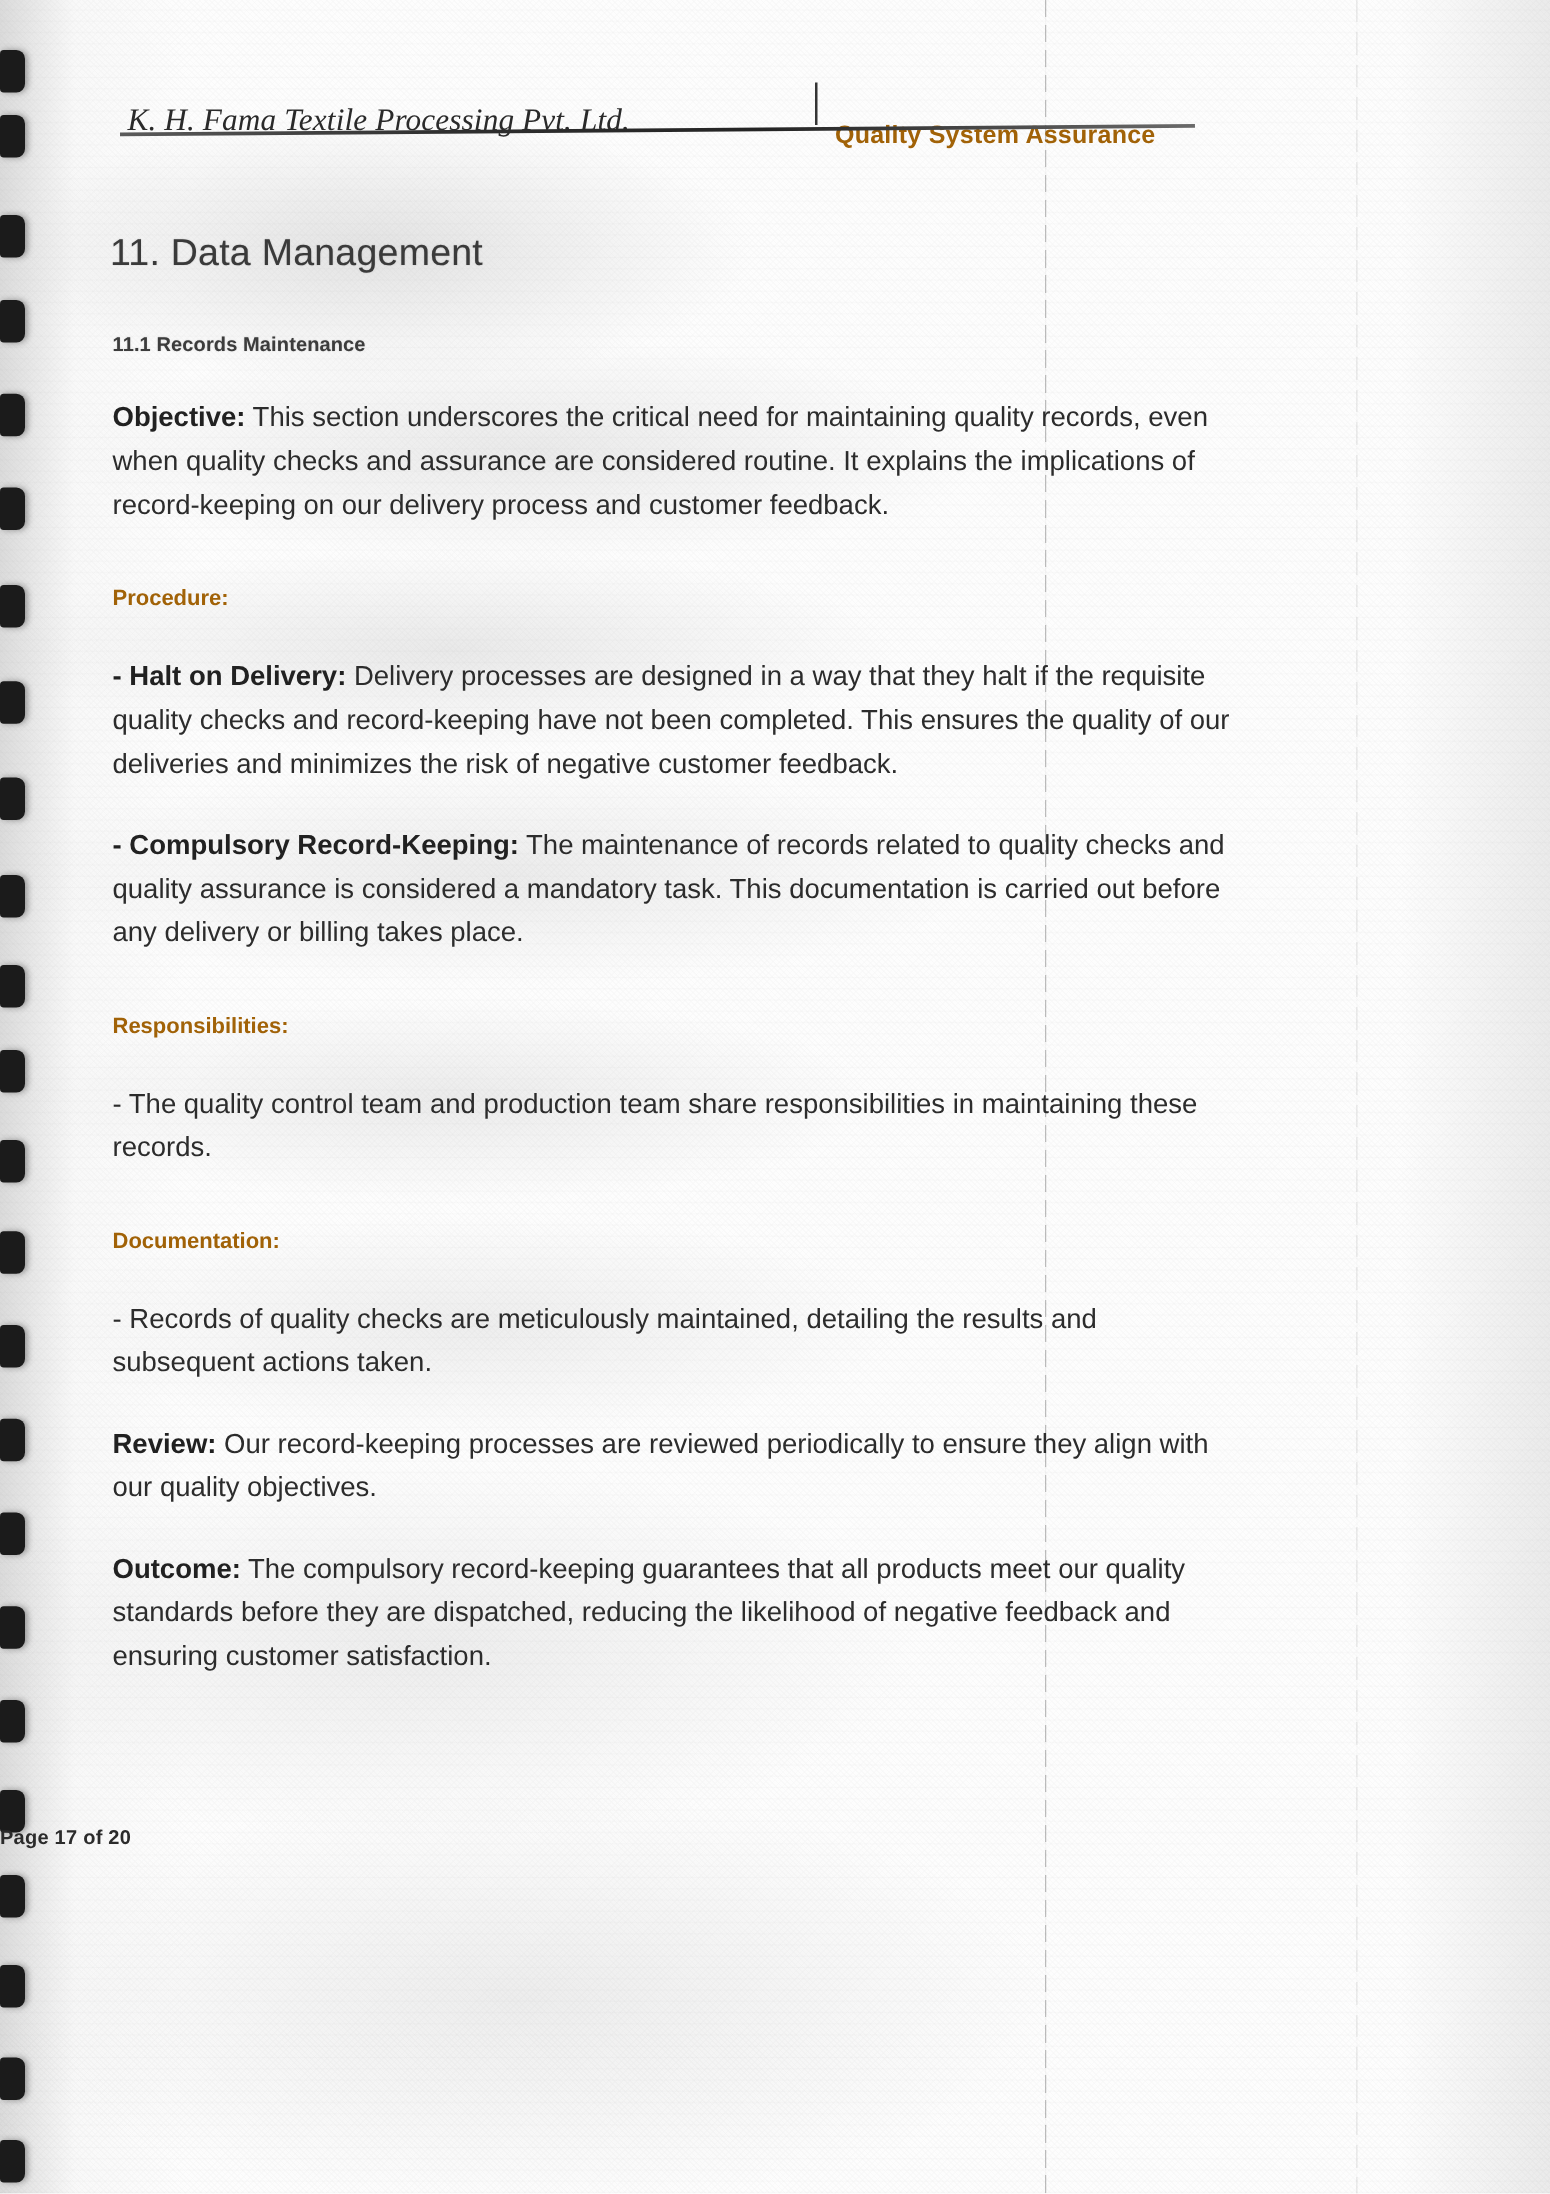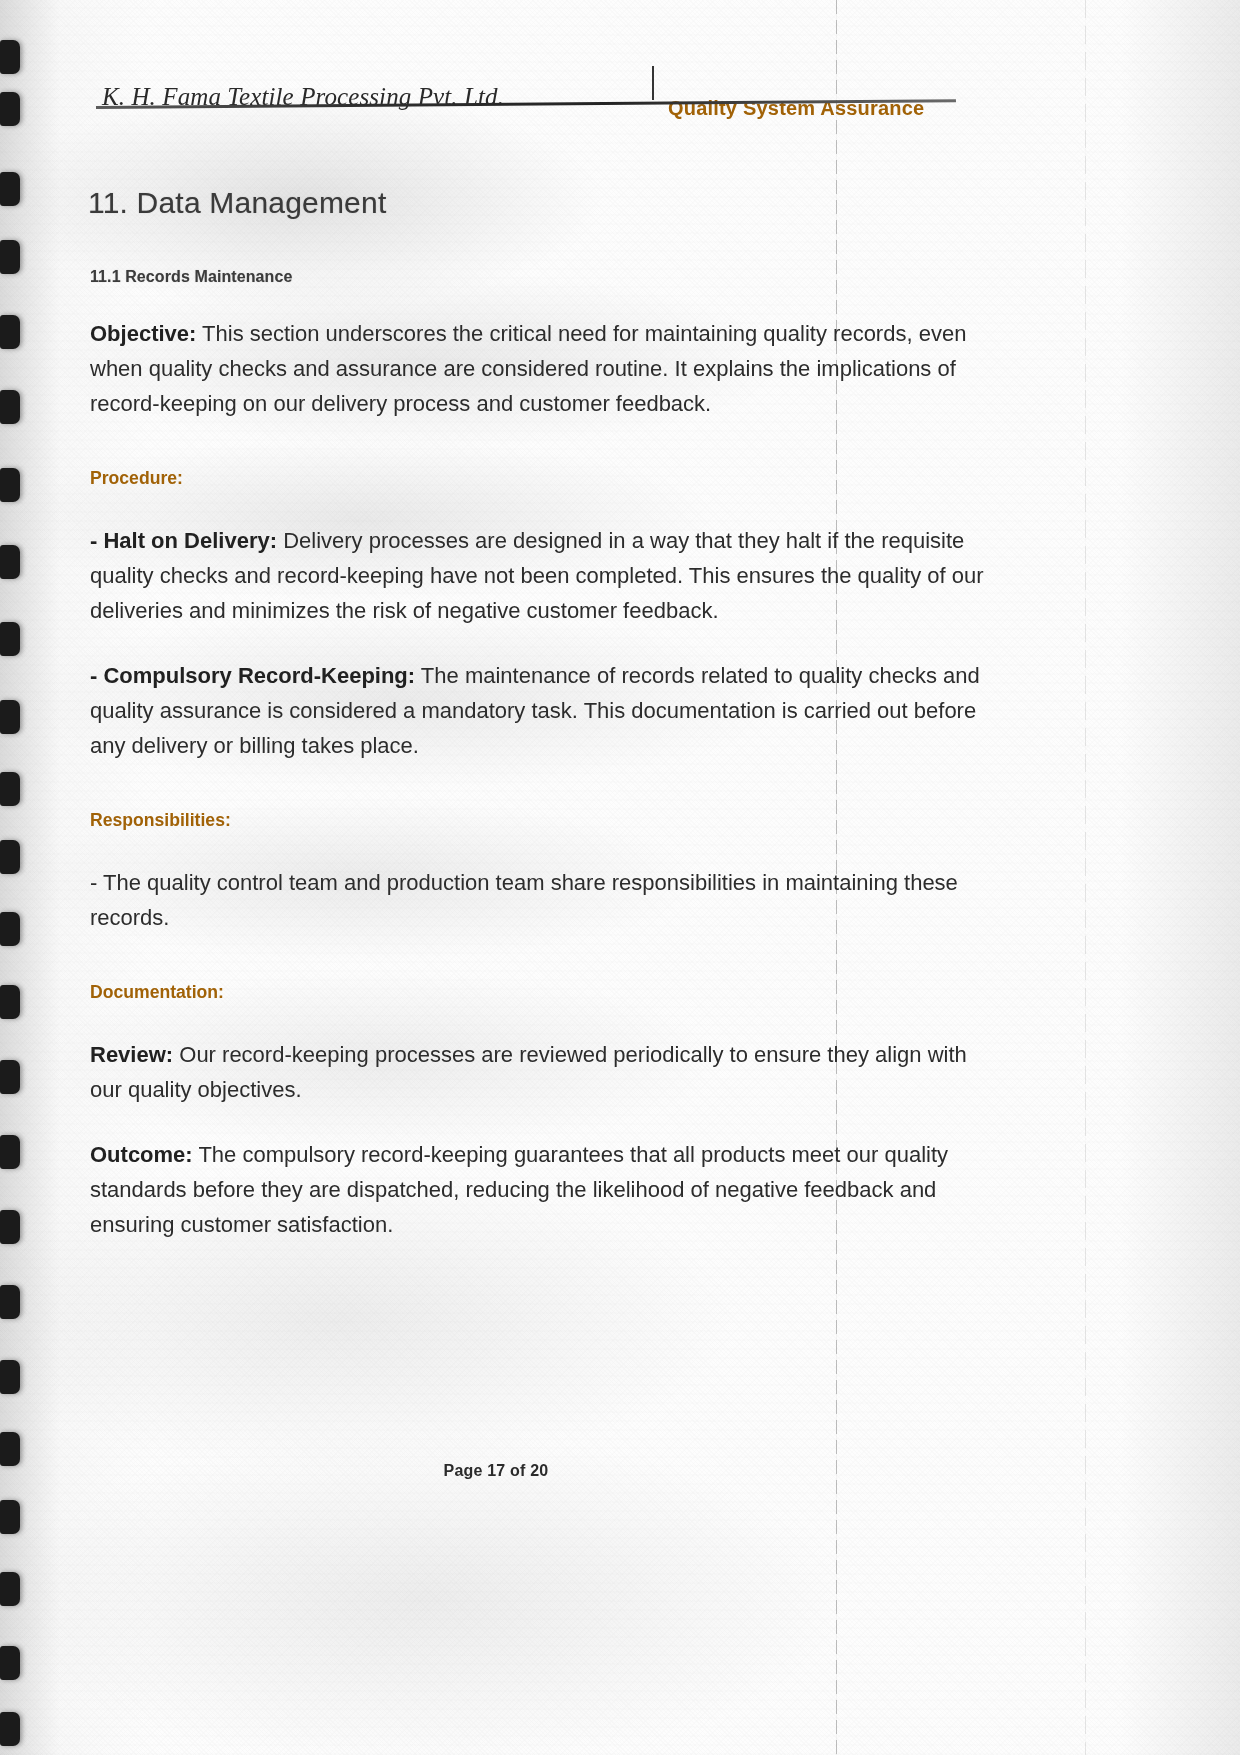--- a/index.html
+++ b/index.html
@@ -193,21 +193,21 @@
   }
 
   .b { font-weight: 700; color: #212121; }
 
   
   .footer {
     position: absolute;
     left: 0;
     top: 1462px;
     width: 1064px;
-    text-align: center;
+    text-align: left;
     padding-right: 72px;
     box-sizing: border-box;
   }
   .page-num {
     font-size: 16px;
     font-weight: 700;
     color: #2b2b2b;
     letter-spacing: .2px;
   }
 </style>
@@ -262,20 +262,21 @@
     <h2 class="sub-title">11.1 Records Maintenance</h2>
 
     <div id="blocks">
         <p class="body"><span class="b">Objective:</span><span> This section underscores the critical need for maintaining quality records, even when quality checks and assurance are considered routine. It explains the implications of record-keeping on our delivery process and customer feedback.</span></p>
         <p class="label">Procedure:</p>
         <p class="body"><span class="b">- Halt on Delivery:</span><span> Delivery processes are designed in a way that they halt if the requisite quality checks and record-keeping have not been completed. This ensures the quality of our deliveries and minimizes the risk of negative customer feedback.</span></p>
         <p class="body"><span class="b">- Compulsory Record-Keeping:</span><span> The maintenance of records related to quality checks and quality assurance is considered a mandatory task. This documentation is carried out before any delivery or billing takes place.</span></p>
         <p class="label">Responsibilities:</p>
         <p class="body"><span>- The quality control team and production team share responsibilities in maintaining these records.</span></p>
         <p class="label">Documentation:</p>
+        <p class="body"><span>- Records of quality checks are meticulously maintained, detailing the results and subsequent actions taken.</span></p>
         <p class="body"><span class="b">Review:</span><span> Our record-keeping processes are reviewed periodically to ensure they align with our quality objectives.</span></p>
         <p class="body"><span class="b">Outcome:</span><span> The compulsory record-keeping guarantees that all products meet our quality standards before they are dispatched, reducing the likelihood of negative feedback and ensuring customer satisfaction.</span></p>
       </div>
   </div>
 
   <div class="footer">
     <span class="page-num">Page 17 of 20</span>
   </div>
 </div>
 

